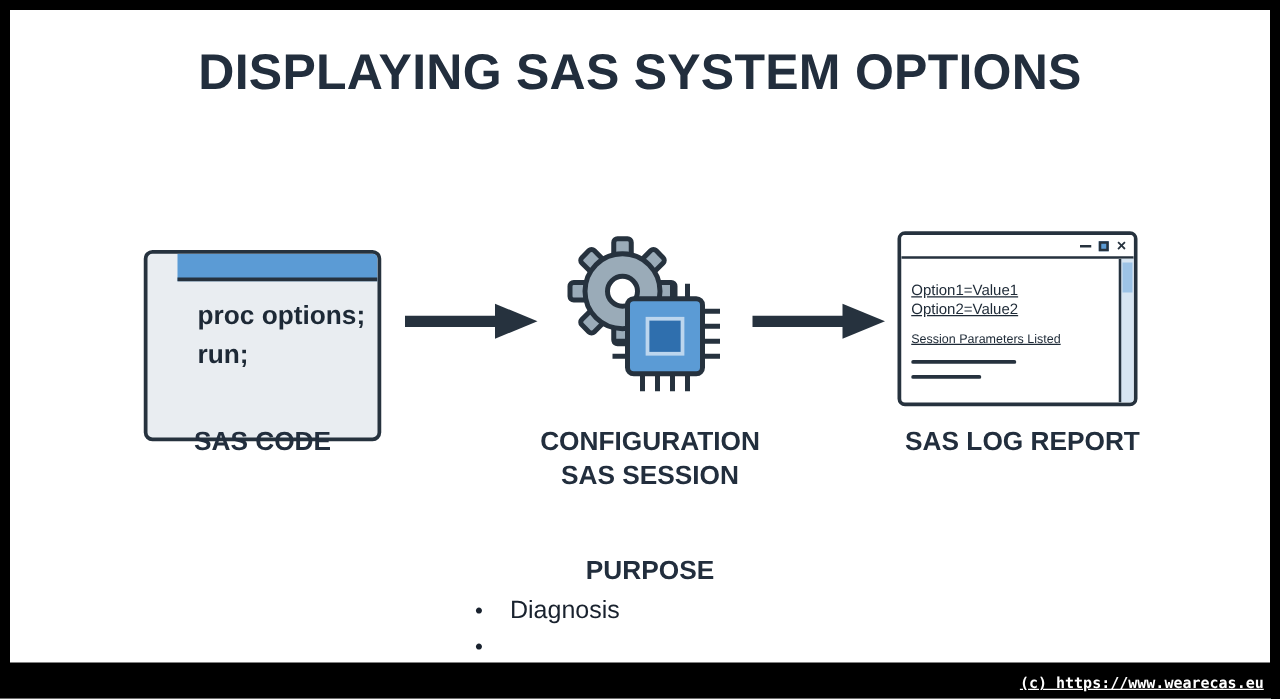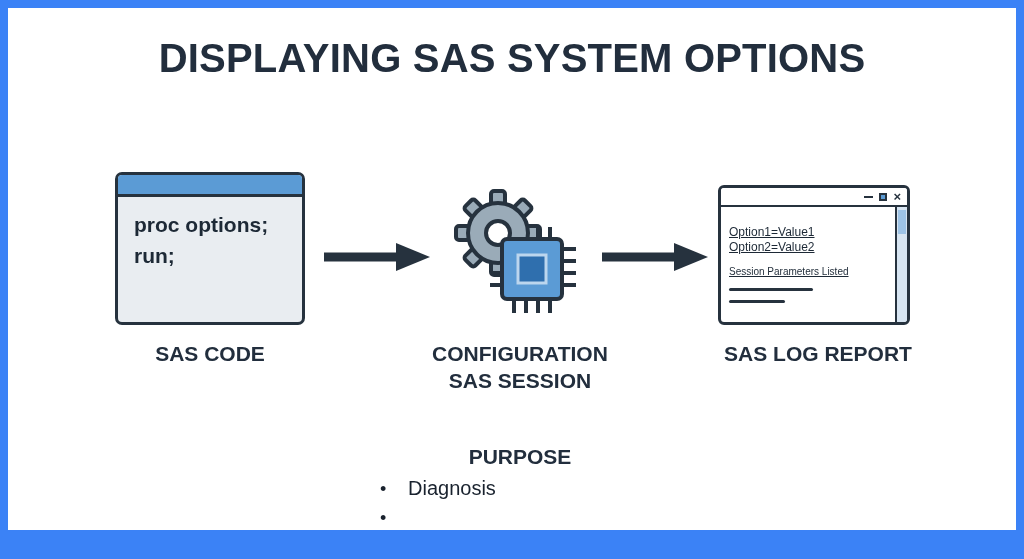--- a/index.html
+++ b/index.html
@@ -1,43 +1,44 @@
 <!DOCTYPE html>
 <html><head>
 <meta charset="utf-8">
 <style>
   html,body{margin:0;padding:0;}
   .canvas{
     position:relative;
     width:1024px;height:559px;
-    background:#3b82f6;
+    background:#000000;
     font-family:"Liberation Sans", sans-serif;
     overflow:hidden;
   }
   .inner{
     position:absolute;
     left:8px;top:8px;right:8px;bottom:29px;
     background:#ffffff;
   }
   .title{
     position:absolute;
     left:0;top:28px;width:100%;
     text-align:center;
     font-size:40px;font-weight:800;
     letter-spacing:0.2px;
     color:#222e3d;
   }
   
   .code-window{
-    position:absolute;left:107px;top:164px;
+    position:absolute;left:107px;top:192px;
     width:190px;height:153px;
     border:3px solid #26323e;border-radius:7px;
     background:#e9edf1;
     box-sizing:border-box;
     overflow:hidden;
+    padding-left:24px;
   }
   .code-window .titlebar{
     height:19px;background:#5b9bd5;
     border-bottom:3px solid #26323e;
   }
   .code-window .body{
     padding:12px 0 0 16px;
     font-size:21px;font-weight:bold;color:#1d2936;
     line-height:31px;
   }
@@ -206,13 +207,14 @@
         <span class="bullet">•</span>
         <span>Diagnosis</span>
       </div>
       <div class="purpose-item">
         <span class="bullet">•</span>
       </div>
     </div>
 
   </div>
 
+  <div class="footer">(c) https://www.wearecas.eu</div>
 </div>
 
 </body></html>

